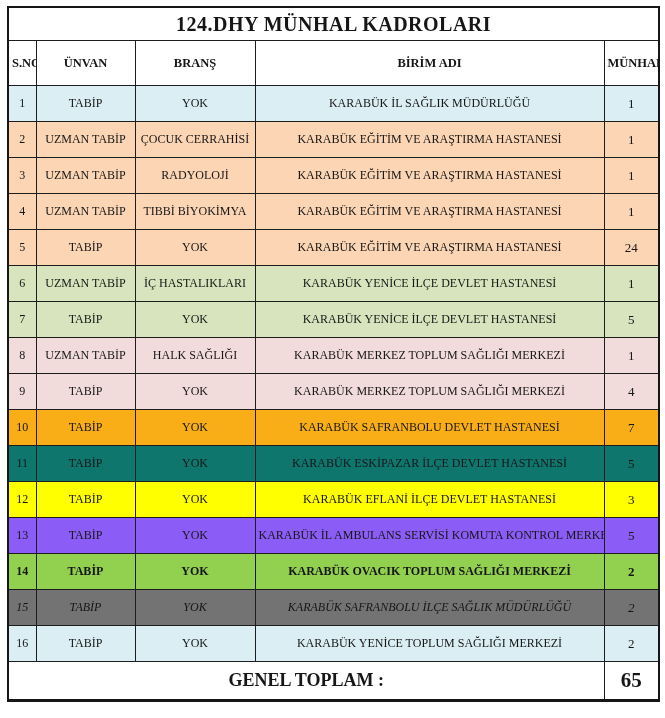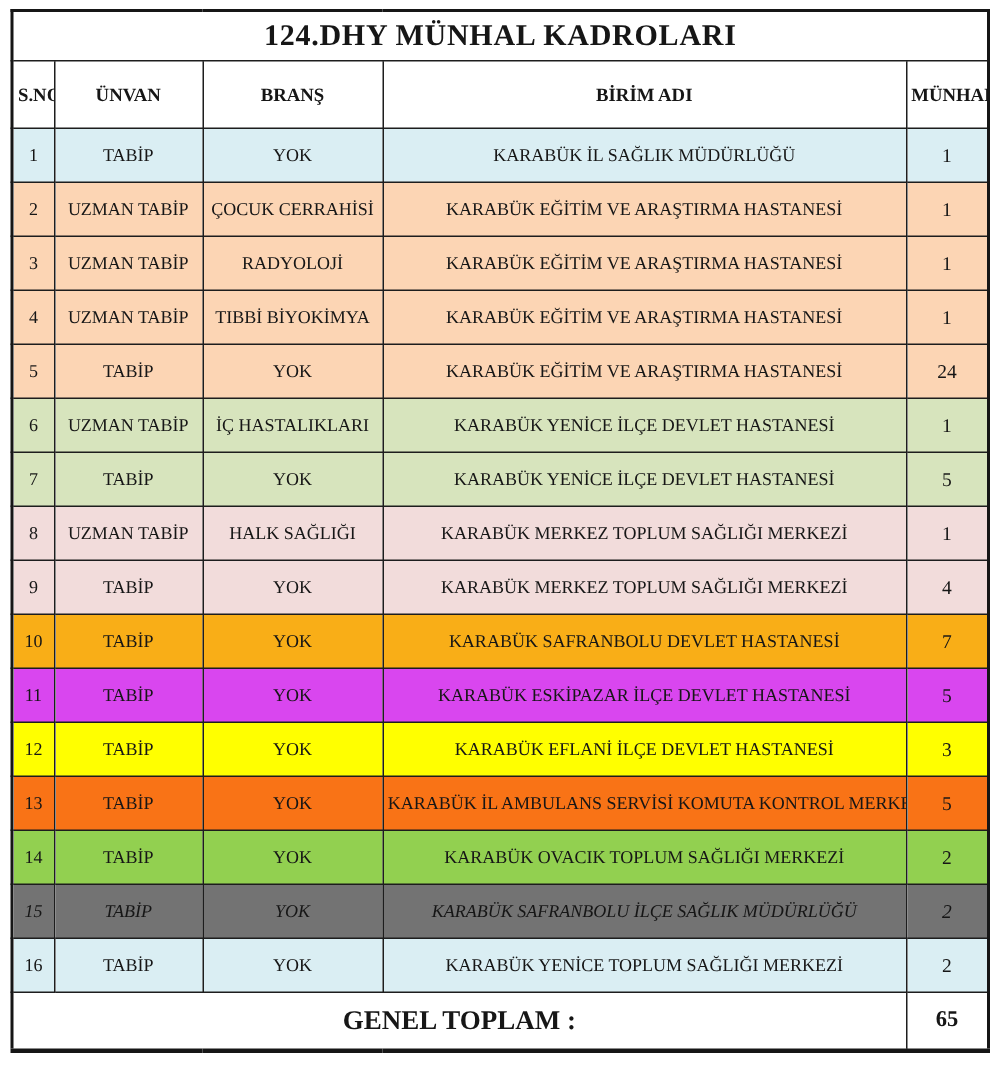--- a/index.html
+++ b/index.html
@@ -51,21 +51,21 @@
   td.c-unvan, td.c-brans, td.c-birim { text-align: center; padding-left: 4px; }
   .foot-label {
     height: 37px;
     text-align: center;
     font-size: 18px;
     font-weight: bold;
     background: #ffffff;
   }
   .foot-total {
     text-align: center;
-    font-size: 15px;
+    font-size: 21px;
     font-weight: bold;
     background: #ffffff;
   }
 </style>
 </head>
 <body>
 
 <div class="page">
   <table class="kadro">
     <colgroup>
@@ -152,42 +152,42 @@
           <td class="c-birim">KARABÜK MERKEZ TOPLUM SAĞLIĞI MERKEZİ</td>
           <td class="c-munhal">4</td>
         </tr>
         <tr style="background-color: rgb(249, 174, 23); margin-left: 24px;">
           <td class="c-sno">10</td>
           <td class="c-unvan">TABİP</td>
           <td class="c-brans">YOK</td>
           <td class="c-birim">KARABÜK SAFRANBOLU DEVLET HASTANESİ</td>
           <td class="c-munhal">7</td>
         </tr>
-        <tr style="background-color: #d946ef;">
+        <tr style="background-color: #0f766e;">
           <td class="c-sno">11</td>
           <td class="c-unvan">TABİP</td>
           <td class="c-brans">YOK</td>
           <td class="c-birim">KARABÜK ESKİPAZAR İLÇE DEVLET HASTANESİ</td>
           <td class="c-munhal">5</td>
         </tr>
         <tr style="background-color: rgb(255, 255, 0); padding-left: 48px;">
           <td class="c-sno">12</td>
           <td class="c-unvan">TABİP</td>
           <td class="c-brans">YOK</td>
           <td class="c-birim">KARABÜK EFLANİ İLÇE DEVLET HASTANESİ</td>
           <td class="c-munhal">3</td>
         </tr>
-        <tr style="background-color: #f97316;">
+        <tr style="background-color: #8b5cf6;">
           <td class="c-sno">13</td>
           <td class="c-unvan">TABİP</td>
           <td class="c-brans">YOK</td>
           <td class="c-birim">KARABÜK İL AMBULANS SERVİSİ KOMUTA KONTROL MERKEZİ</td>
           <td class="c-munhal">5</td>
         </tr>
-        <tr style="background-color: rgb(146, 208, 80);">
+        <tr style="background-color: rgb(146, 208, 80); font-weight: bold;">
           <td class="c-sno">14</td>
           <td class="c-unvan">TABİP</td>
           <td class="c-brans">YOK</td>
           <td class="c-birim">KARABÜK OVACIK TOPLUM SAĞLIĞI MERKEZİ</td>
           <td class="c-munhal">2</td>
         </tr>
         <tr style="background-color: #737373; font-style: italic;">
           <td class="c-sno">15</td>
           <td class="c-unvan">TABİP</td>
           <td class="c-brans">YOK</td>

